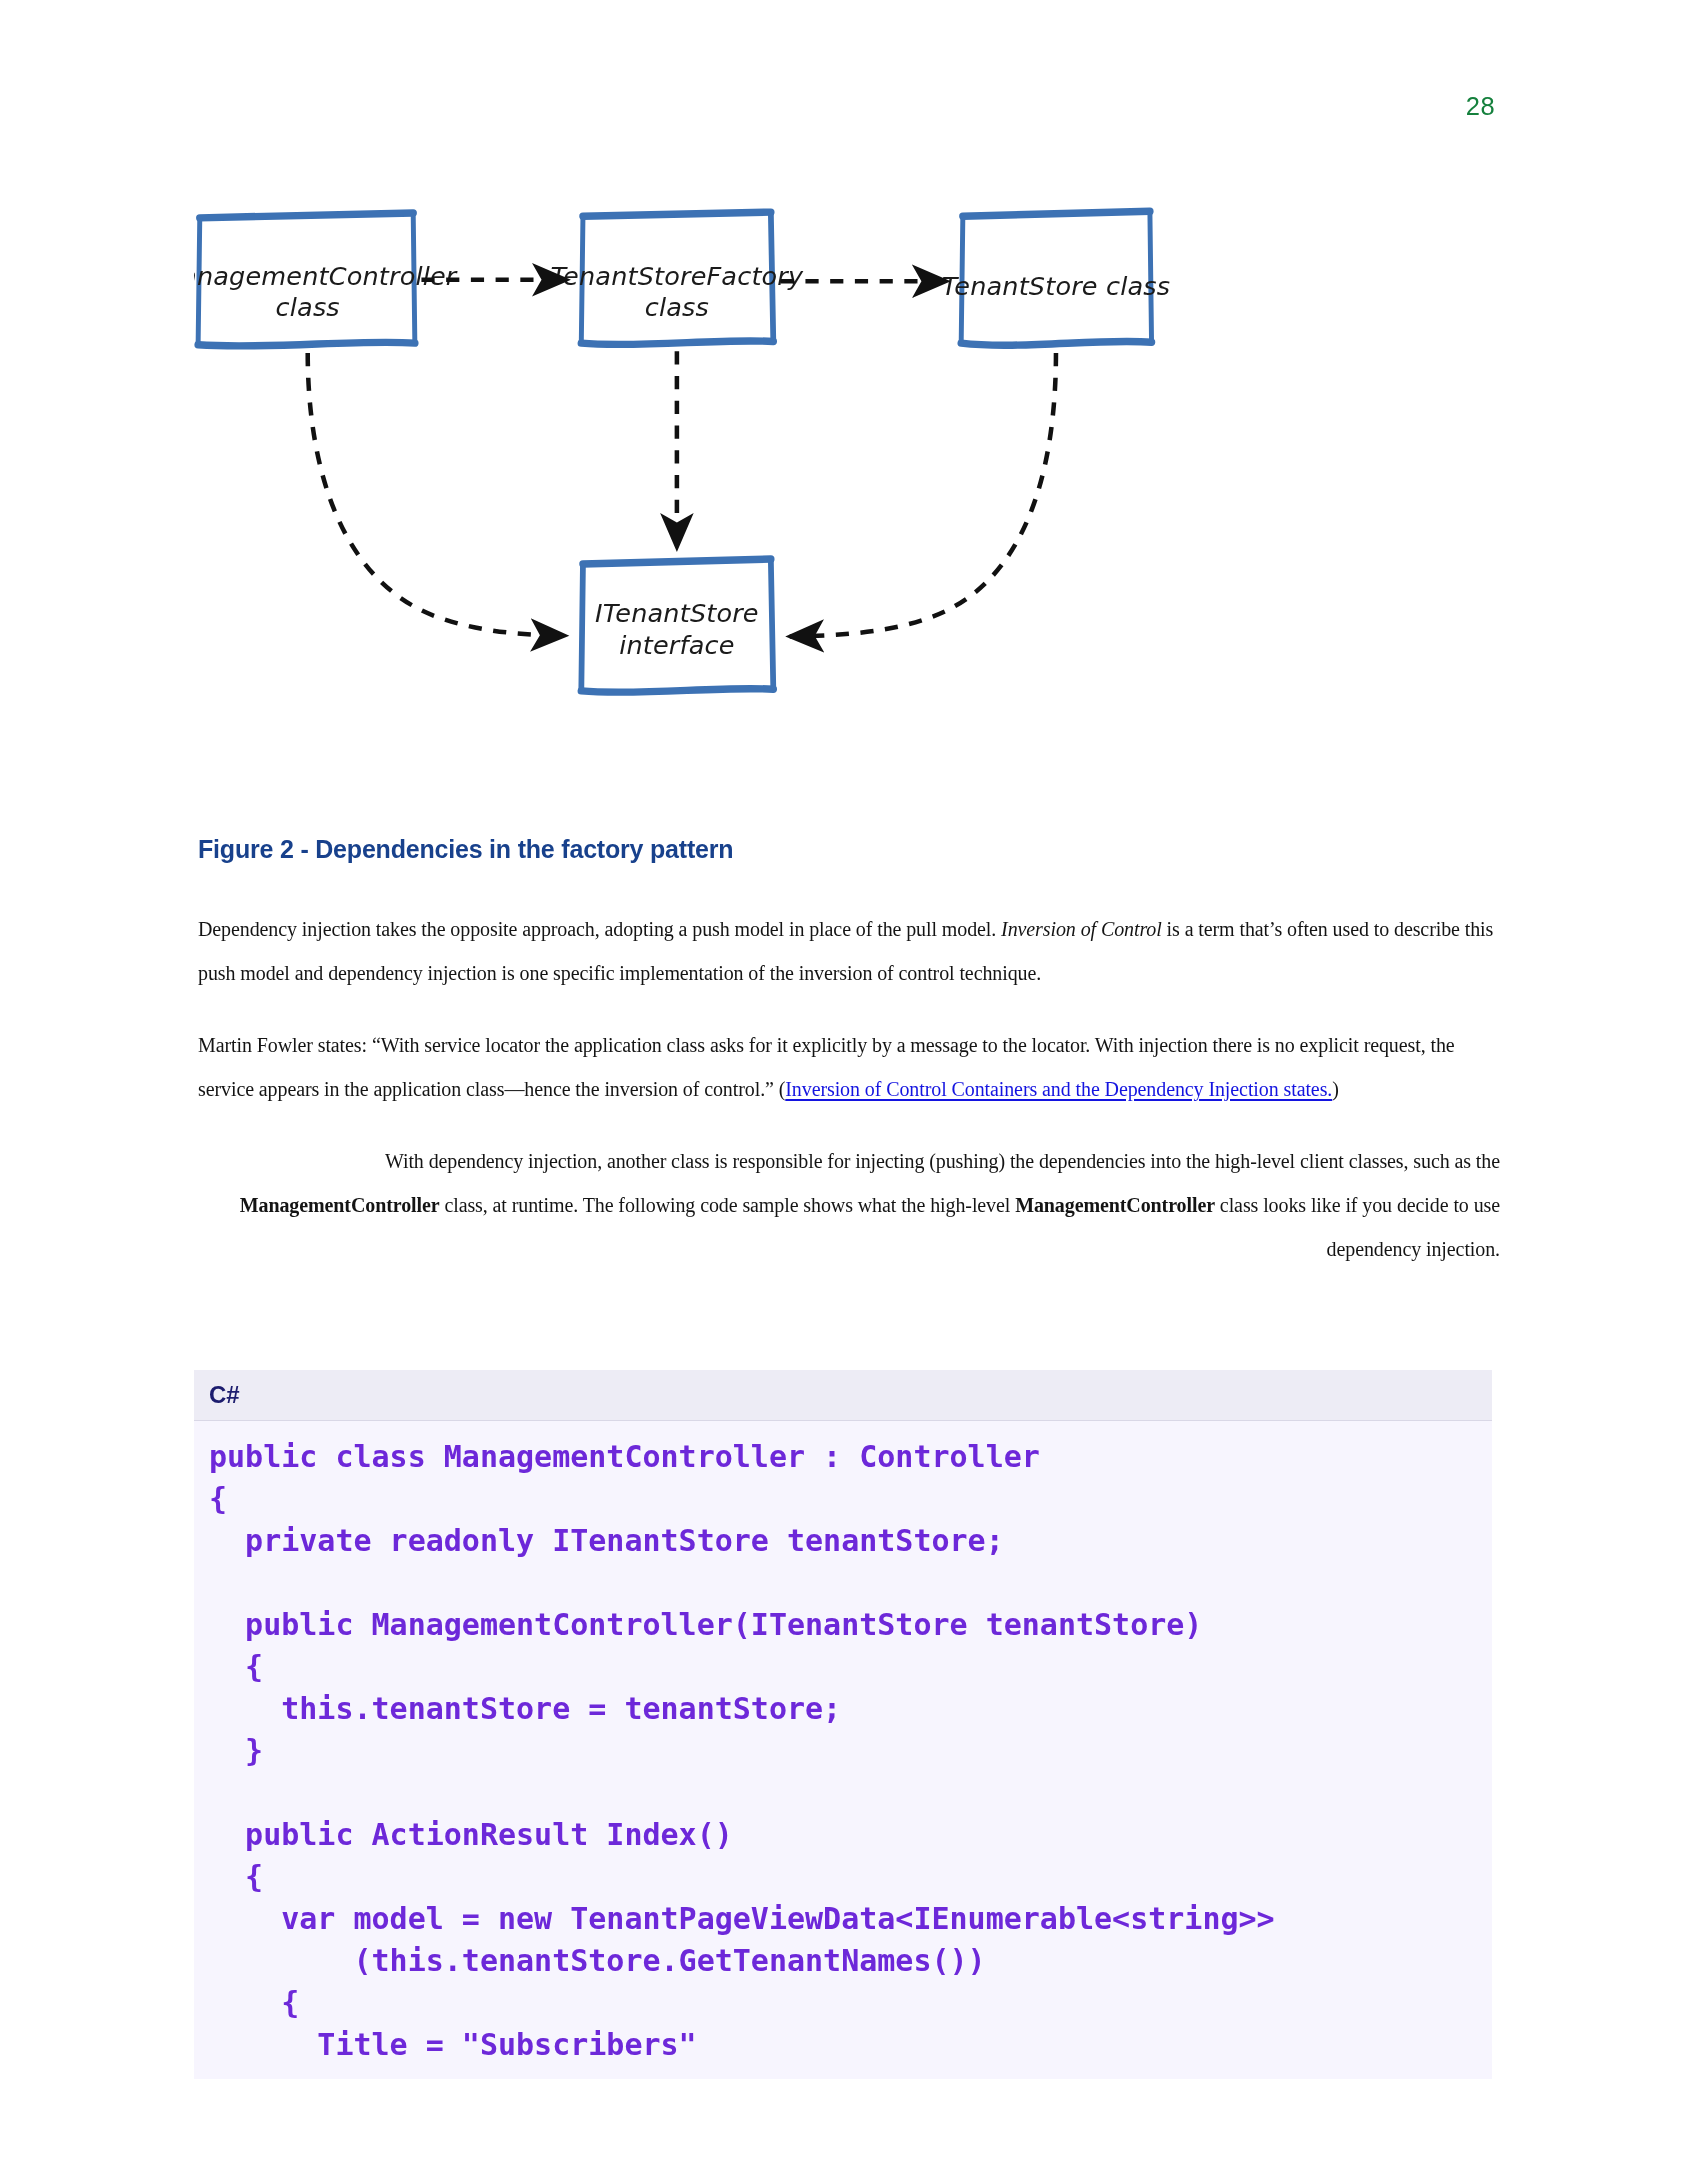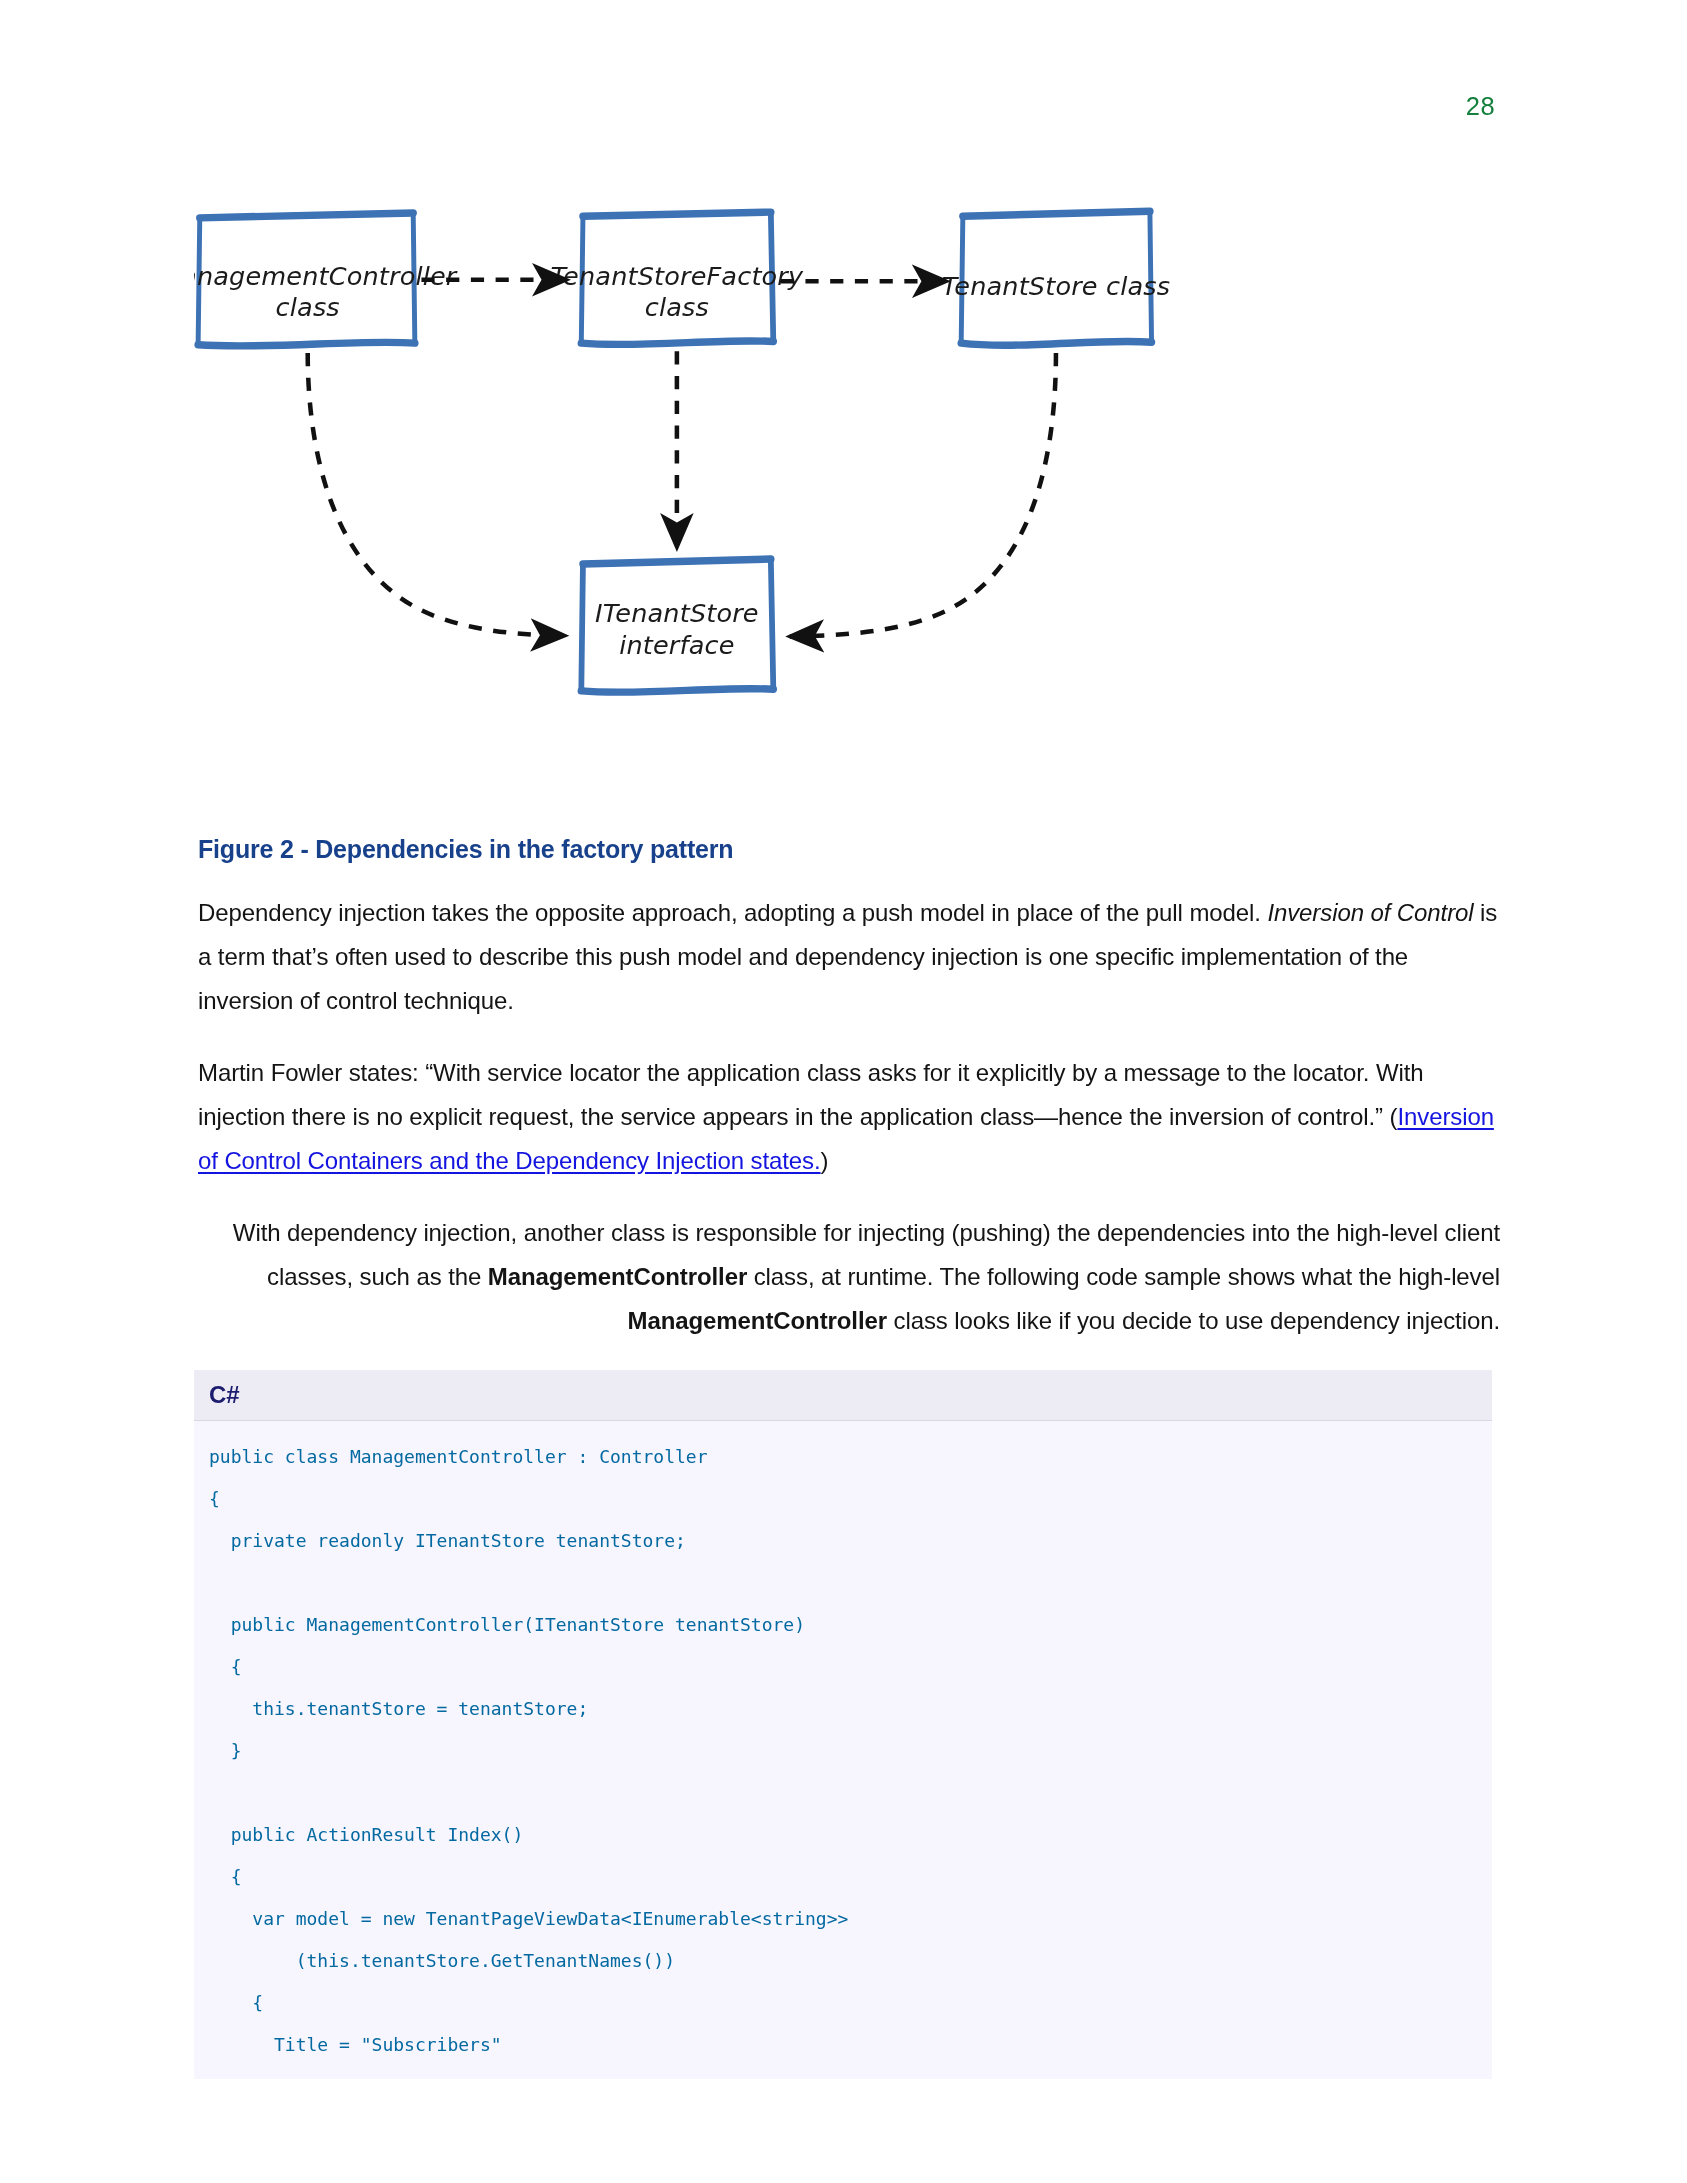--- a/index.html
+++ b/index.html
@@ -67,25 +67,25 @@
   }
 
   
   .body-col {
     position: absolute;
     left: 198px;
     top: 891px;
     width: 1302px;
   }
   p.para {
-    margin: 0 0 28px 0;
-    font-size: 24px;
+    margin: 16px 0 28px 0;
+    font-size: 20px;
     line-height: 44px;
     color: #141414;
-    font-family: Liberation Sans, sans-serif;
+    font-family: Liberation Serif, serif;
     letter-spacing: -0.1px;
   }
   p.para:last-child { margin-bottom: 0; text-align: right; }
   .i { font-style: italic; }
   .b { font-weight: bold; }
   a.doclink {
     color: #1414E0;
     text-decoration: underline;
     text-underline-offset: 2.5px;
   }
@@ -112,25 +112,26 @@
     line-height: 30px;
   }
   .code-body {
     background: #F7F5FE;
     padding: 15px 15px 13px 15px;
     box-sizing: border-box;
   }
   pre.code-text {
     margin: 0;
     font-family: "DejaVu Sans Mono", monospace;
-    font-size: 18px;
+    font-size: 30px;
     line-height: 42px;
-    color: #0369a1;
+    color: #6d28d9;
     white-space: pre;
     letter-spacing: 0px;
+    font-weight: bold;
   }
 </style>
 </head>
 <body>
 
 <div class="page">
 
   <div class="page-number">28</div>
 
   <div class="figure-wrap">

